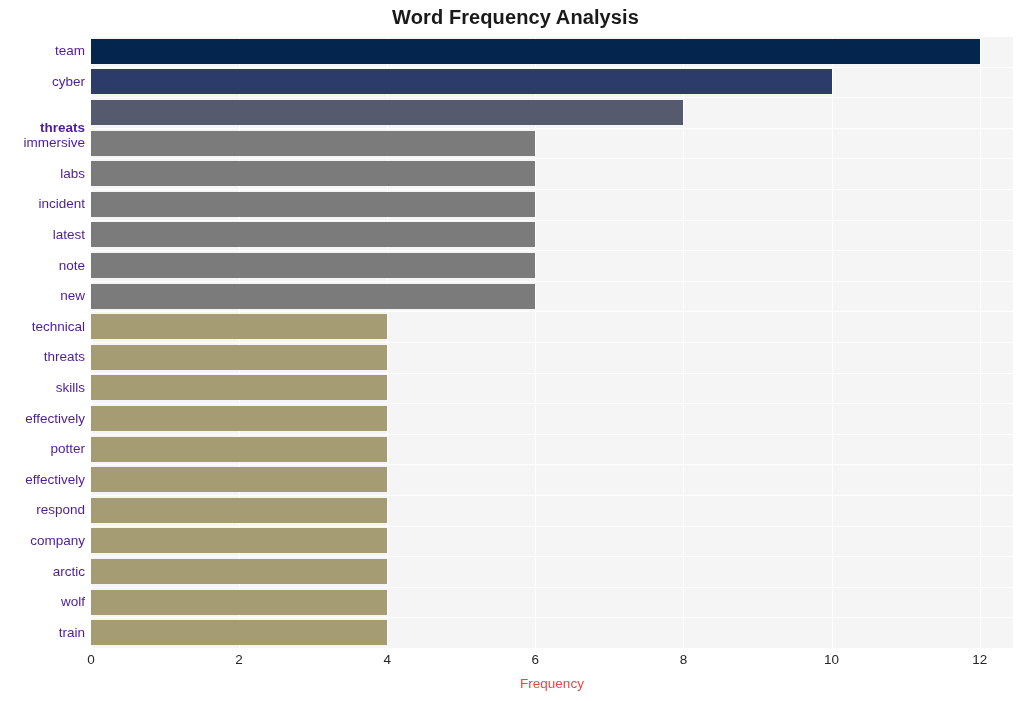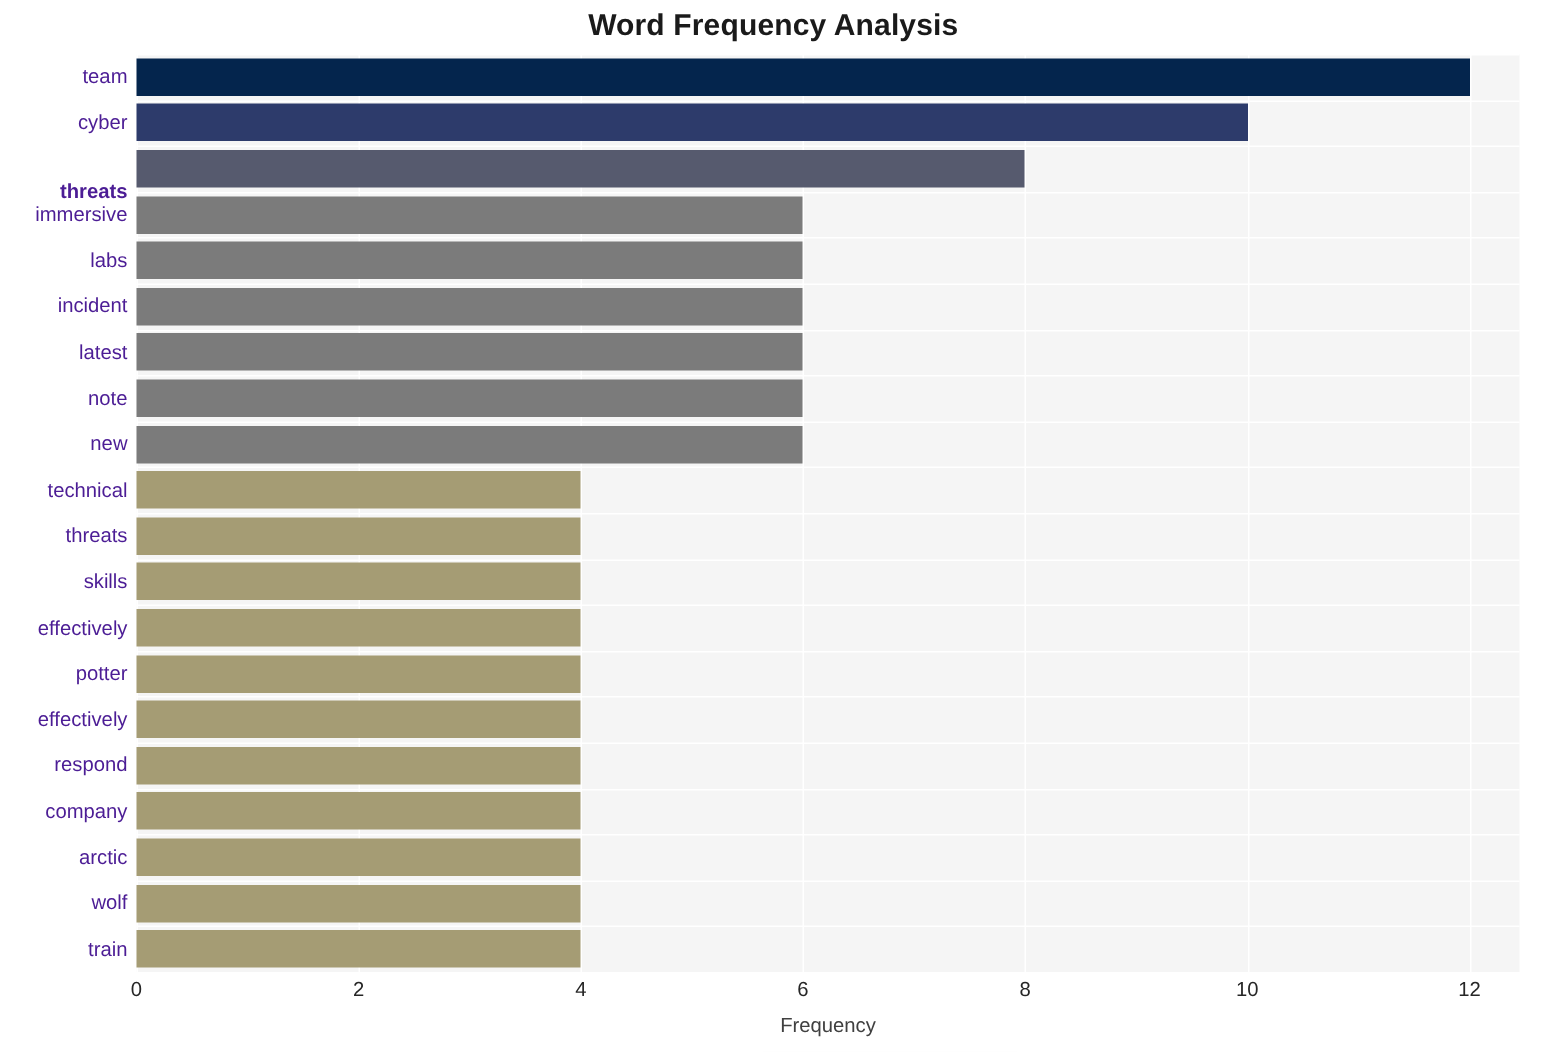--- a/index.html
+++ b/index.html
@@ -97,21 +97,21 @@
     color: #262626;
     white-space: nowrap;
   }
   #xaxis-title {
     position: absolute;
     left: 91px;
     top: 676px;
     width: 922px;
     text-align: center;
     font-size: 13.5px;
-    color: #404040;
+    color: #ef4444;
   }
 </style>
 </head>
 <body>
 
 <div id="figure">
 
   <div id="chart-title">Word Frequency Analysis</div>
 
   <div id="plot-area">

